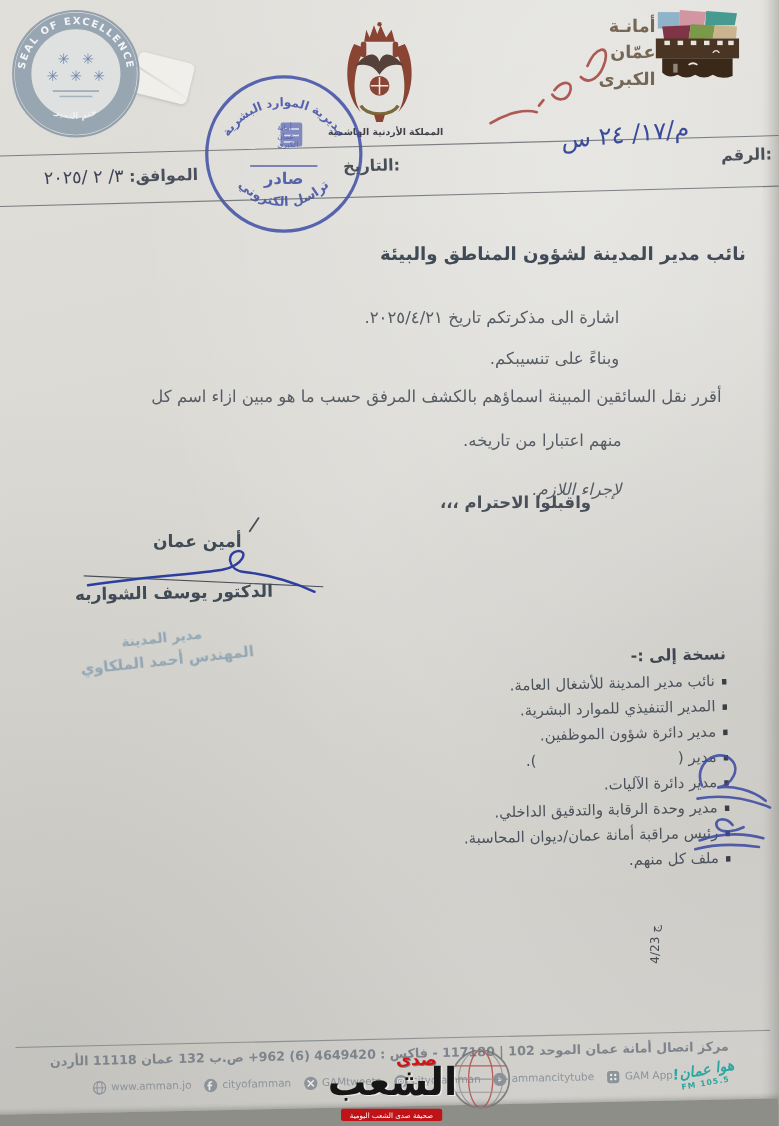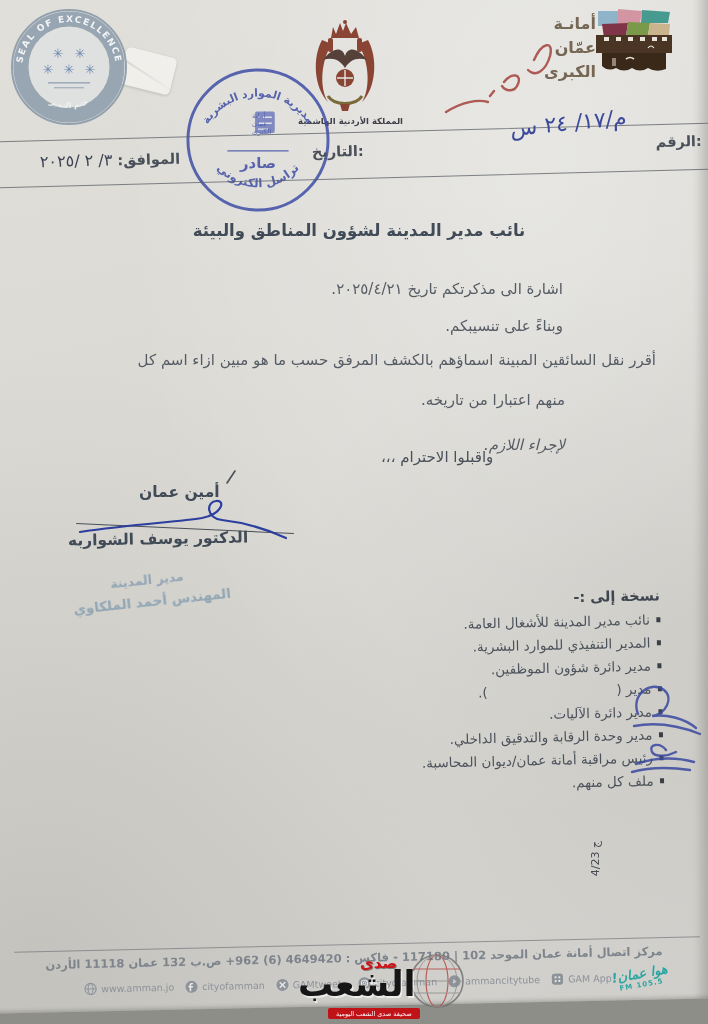--- a/index.html
+++ b/index.html
@@ -33,29 +33,29 @@
   .num-label { right:14px; top:9px; }
   .date-label { left:320px; top:10px; }
   .corr-wrap { position:absolute; left:-2px; top:11px; width:190px; overflow:hidden;
     white-space:nowrap; text-align:right; direction:rtl; }
   .corr-wrap .lab { font-size:14.5px; font-weight:600; color:#49505a; }
   .corr-wrap .val { font-size:16px; color:#3d4354; letter-spacing:1px; }
   .num-val { position:absolute; right:88px; top:-17px; font-size:22px; color:#3b4a9a;
     direction:rtl; transform:rotate(-4deg) skewX(-4deg); letter-spacing:2px; }
 
   
-  .title { left:40px; right:30px; top:221px; text-align:center; font-size:16.5px; font-weight:bold;
+  .title { left:40px; right:30px; top:221px; text-align:right; font-size:16.5px; font-weight:bold;
     color:#414b57; }
   .bline { position:absolute; font-size:15px; color:#565c64; direction:rtl; white-space:nowrap; }
   .l1 { top:280px; right:145px; }
   .l2 { top:317px; right:145px; }
   .l3 { top:351px; right:52px; }
   .l4 { top:391px; right:143px; }
   .l5 { top:436px; right:143px;font-style:italic; }
-  .closing { left:381px; top:448px; font-size:15px; font-weight:normal; color:#49505a; direction:rtl; }
+  .closing { left:400px; top:448px; font-size:15px; font-weight:bold; color:#49505a; direction:rtl; }
 
   
   .sig-title { left:139px; top:483px; font-size:15.5px; font-weight:bold; color:#414b57; direction:rtl; }
   .sig-name  { left:68px; top:530px; font-size:15.5px; font-weight:bold; color:#414b57; direction:rtl;
     transform:rotate(-1deg); }
   .sig-line { left:76px; top:528px; width:218px; height:1.4px; background:#4a4f57; transform:rotate(2.6deg); }
   .office-stamp { left:46px; top:572px; width:210px; transform:rotate(-6deg); color:rgba(105,138,165,.62);
     font-weight:bold; filter:blur(.35px); direction:rtl; text-align:center; }
   .office-stamp .os1 { font-size:12.5px; margin-right:6px; }
   .office-stamp .os2 { font-size:13.5px; margin-top:6px; }
@@ -83,21 +83,21 @@
   .radio .rn { font-size:13px; font-weight:bold; font-style:italic; }
   .radio .rf { font-size:7px; font-weight:bold; letter-spacing:1px; }
 
   
   .watermark { left:294px; top:956px; width:200px; height:66px; z-index:6; }
   .wm-globe { position:absolute; right:28px; top:-4px; }
   .wm-badge { position:absolute; left:66px; top:-2px; color:#cf1418; font-weight:bold; font-size:15px;
     text-shadow:1px 1px 0 rgba(40,40,40,.5); direction:rtl;text-align:right; }
   .wm-main { position:absolute; left:4px; top:8px; font-size:35px; font-weight:bold; color:#161616;
     direction:rtl; letter-spacing:-1px; text-shadow:1.5px 1.5px 0 rgba(255,255,255,.6); }
-  .wm-tag { position:absolute; left:34px; top:52px; background:#c01318; color:#fff; font-size:6.5px;
+  .wm-tag { position:absolute; left:16px; top:52px; background:#c01318; color:#fff; font-size:6.5px;
     padding:1.5px 8px; border-radius:2px; direction:rtl; white-space:nowrap; }
 
   
   .seal { left:8px; top:6px; }
   .emblem { left:304px; top:18px; }
   .emblem-cap { left:288px; top:116px; width:115px; text-align:right; font-size:8.5px; color:#3f3f4a;
     font-weight:bold; direction:rtl; }
   .gam { left:540px; top:8px; display:flex; align-items:flex-start; }
   .gam-text { width:64px; text-align:right; direction:rtl; font-size:16px; font-weight:bold;
     color:#756753; line-height:1.5; margin-left:-8px; margin-top:4px; position:relative; z-index:1; }

